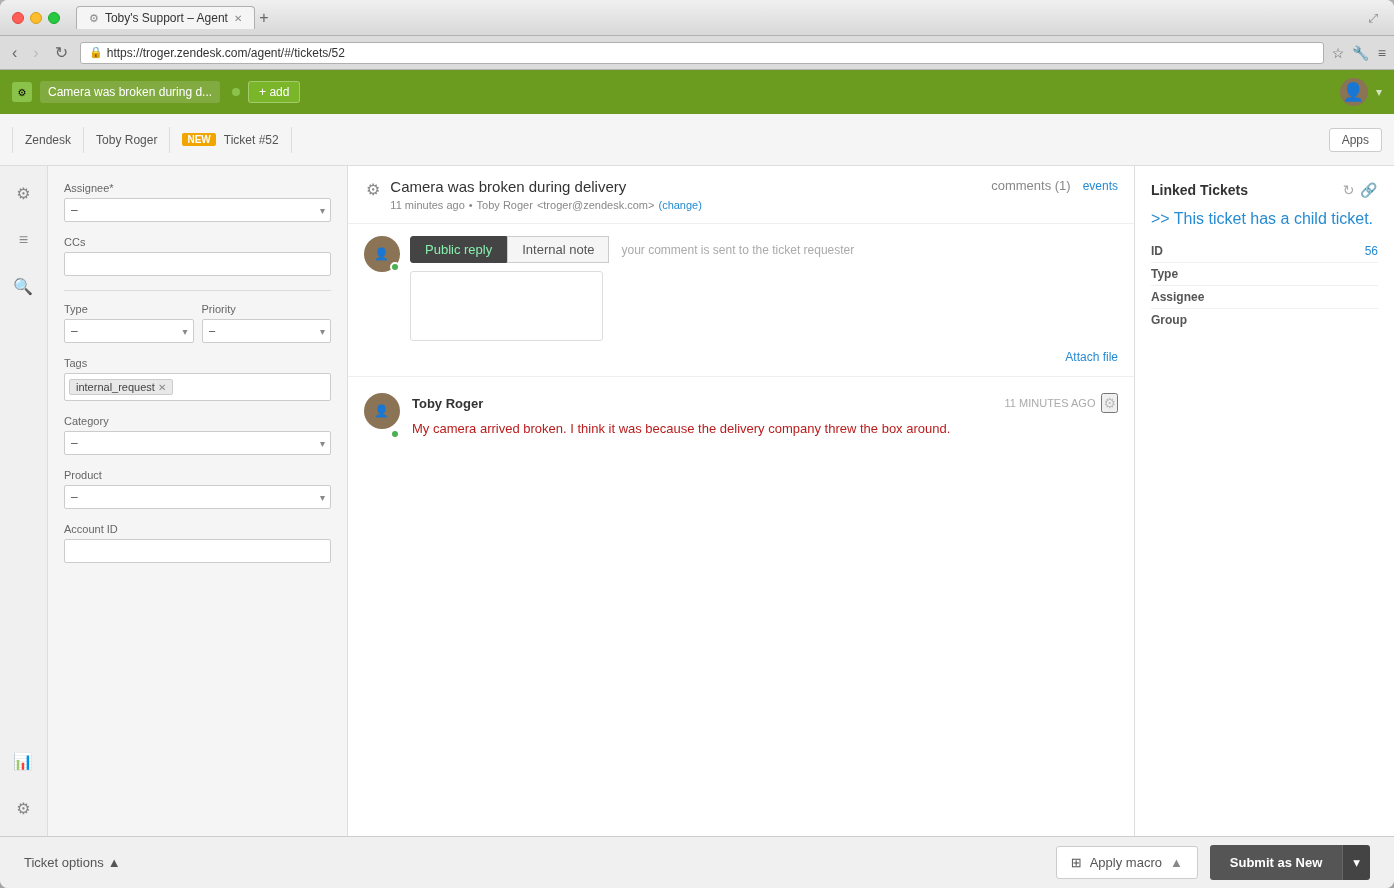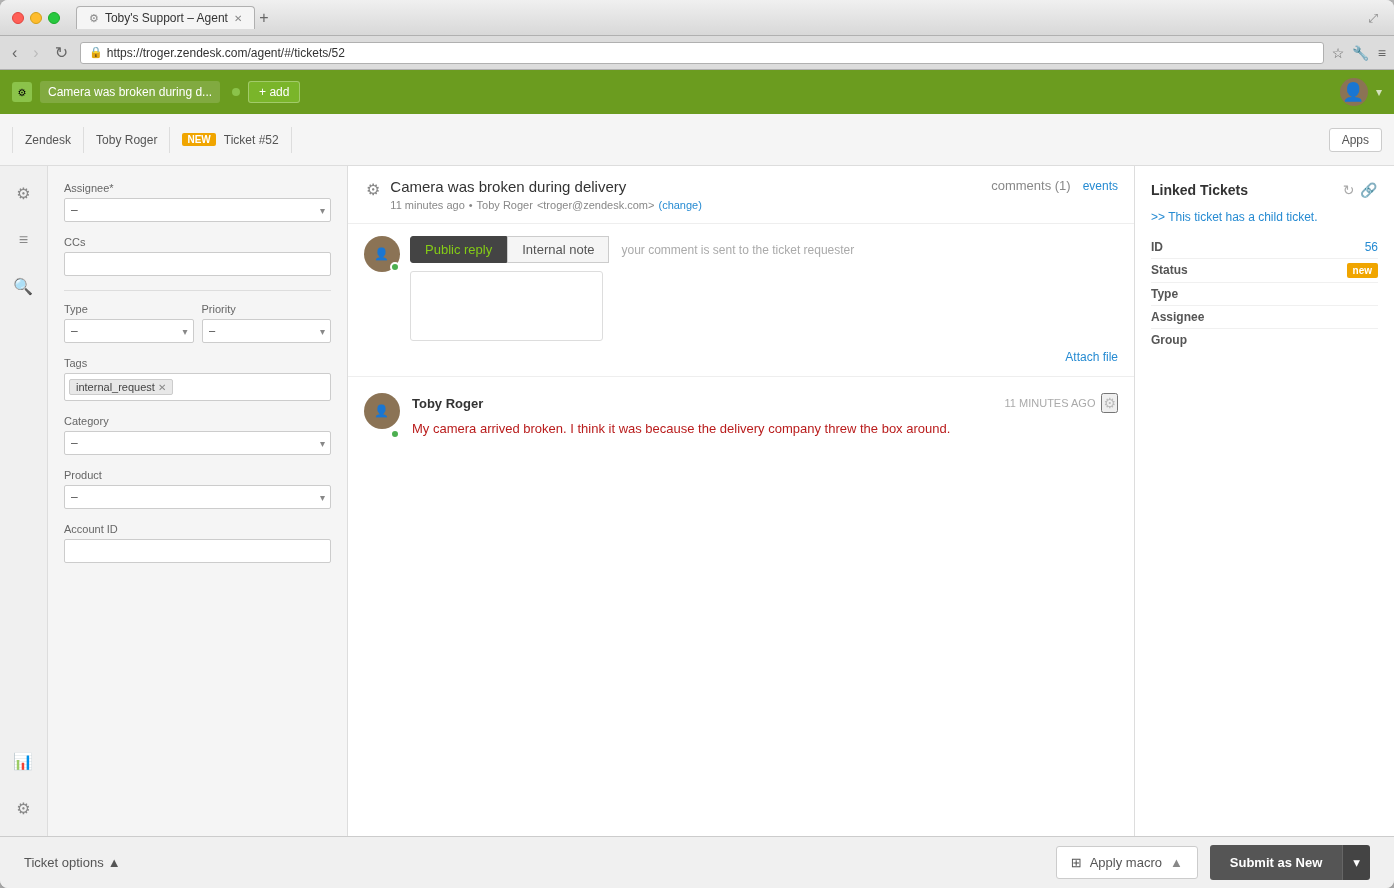--- a/index.html
+++ b/index.html
@@ -78,21 +78,21 @@
     .change-link { color: #268bd2; text-decoration: none; }
     .ticket-header-actions { display: flex; gap: 12px; align-items: center; }
     .comments-link { font-size: 13px; color: #888; }
     .events-link { font-size: 12px; color: #268bd2; text-decoration: none; cursor: pointer; }
 
     
     .reply-area { padding: 12px 16px; border-bottom: 1px solid #eee; }
     .reply-tabs { display: flex; align-items: center; gap: 0; margin-bottom: 8px; }
     .reply-tab-btn { border: 1px solid #ccc; background: #f5f5f5; color: #555; font-size: 13px; padding: 5px 14px; cursor: pointer; }
     .reply-tab-btn:first-child { border-radius: 3px 0 0 3px; }
-    .reply-tab-btn.active { background: #444; color: #84cc16; border-color: #444; }
+    .reply-tab-btn.active { background: #444; color: #86efac; border-color: #444; }
     .reply-hint { font-size: 12px; color: #aaa; margin-left: 12px; }
     .comment-avatar { position: relative; }
     .comment-avatar-img { width: 36px; height: 36px; border-radius: 50%; background: #8b7355; display: flex; align-items: center; justify-content: center; color: white; font-size: 12px; }
     .online-dot { width: 10px; height: 10px; background: #4caf50; border-radius: 50%; border: 2px solid white; position: absolute; bottom: 0; right: 0; }
     .reply-input-row { display: flex; gap: 10px; align-items: flex-start; }
     .reply-box { flex: 1; border: 1px solid #ddd; border-radius: 3px; min-height: 70px; padding: 8px; font-size: 13px; color: #999; resize: none; }
     .attach-file-link { display: block; text-align: right; color: #268bd2; font-size: 12px; margin-top: 6px; text-decoration: none; cursor: pointer; }
 
     
     .comments-area { flex: 1; overflow-y: auto; padding: 16px; }
@@ -102,21 +102,21 @@
     .comment-author { font-size: 13px; font-weight: bold; color: #333; }
     .comment-time { font-size: 11px; color: #aaa; text-transform: uppercase; display: flex; align-items: center; gap: 6px; }
     .comment-gear { color: #bbb; font-size: 14px; cursor: pointer; }
     .comment-text { font-size: 13px; color: #b91c1c; line-height: 1.5; }
 
     
     .linked-tickets-header { display: flex; justify-content: space-between; align-items: flex-end; margin-bottom: 12px; }
     .linked-tickets-title { font-size: 14px; font-weight: bold; color: #333; }
     .panel-icons { display: flex; gap: 6px; }
     .panel-icon-btn { color: #aaa; background: none; border: none; cursor: pointer; font-size: 14px; }
-    .child-ticket-notice { color: #268bd2; font-size: 12px; margin-bottom: 12px; }
+    .child-ticket-notice { color: #268bd2; font-size: 16px; margin-bottom: 12px; }
     .linked-field { display: flex; justify-content: space-between; padding: 4px 0; border-bottom: 1px solid #f0f0f0; }
     .linked-field-label { font-size: 12px; color: #555; font-weight: bold; }
     .linked-field-value { font-size: 12px; color: #333; }
     .linked-id { color: #268bd2; }
     .status-badge-new { background: #f0a500; color: white; font-size: 10px; font-weight: bold; padding: 2px 6px; border-radius: 2px; }
 
     
     .bottom-bar { background: #f0f0f0; border-top: 1px solid #ccc; height: 52px; display: flex; align-items: center; padding: 0 24px; gap: 12px; }
     .ticket-options-btn { background: none; border: none; color: #555; font-size: 13px; cursor: pointer; display: flex; align-items: center; gap: 4px; }
     .bottom-spacer { flex: 1; }
@@ -331,24 +331,20 @@
             <div class="panel-icons">
               <button class="panel-icon-btn">↻</button>
               <button class="panel-icon-btn">🔗</button>
             </div>
           </div>
           <div class="child-ticket-notice">&gt;&gt; This ticket has a child ticket.</div>
 
           <div class="linked-field">
             <span class="linked-field-label">ID</span>
             <span class="linked-id linked-field-value" style="color:#268bd2; cursor:pointer;">56</span>
-          </div>
-          <div class="linked-field">
-            <span class="linked-field-label">Status</span>
-            <span class="status-badge-new">new</span>
           </div>
           <div class="linked-field">
             <span class="linked-field-label">Type</span>
             <span class="linked-field-value"></span>
           </div>
           <div class="linked-field">
             <span class="linked-field-label">Assignee</span>
             <span class="linked-field-value"></span>
           </div>
           <div class="linked-field" style="border-bottom:none;">

